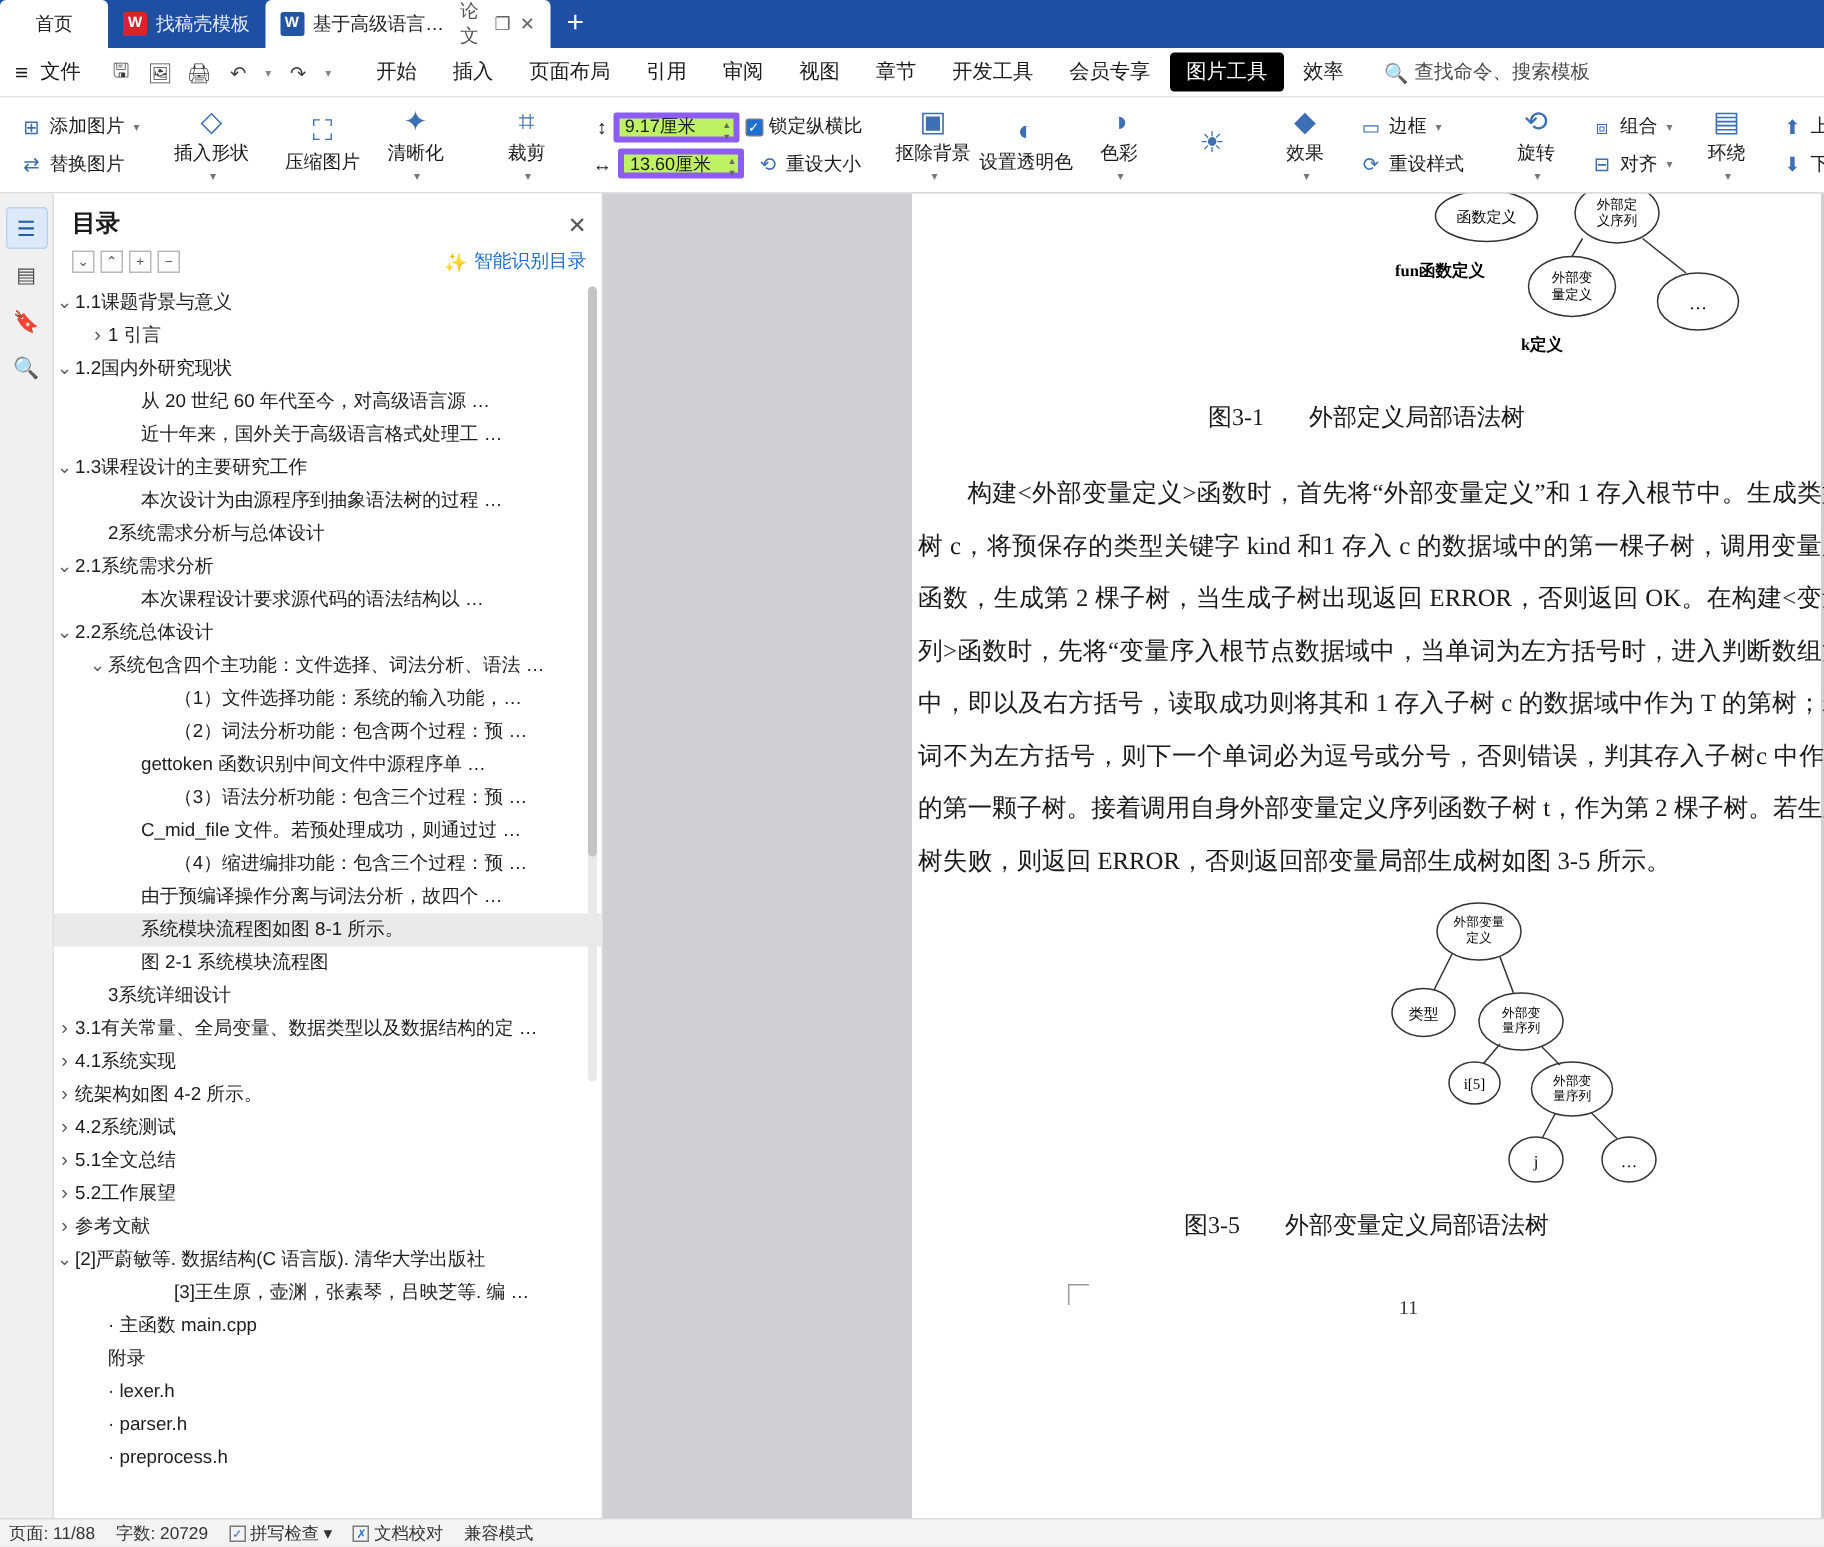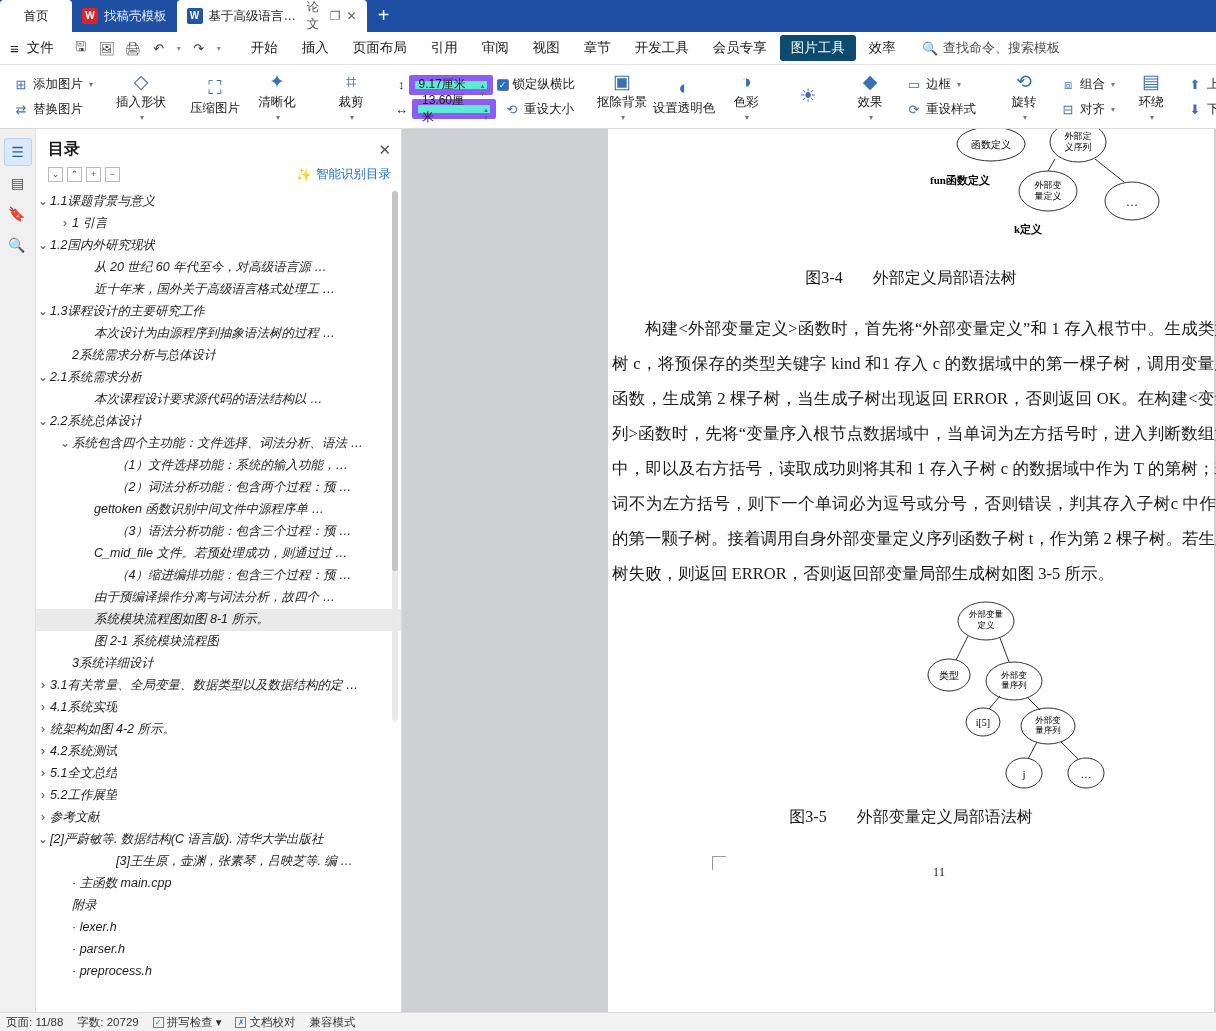--- a/index.html
+++ b/index.html
@@ -35,40 +35,40 @@
     height:33px; background:#fff; display:flex; align-items:center;
     border-bottom:1px solid #e3e3e3; padding-left:6px; gap:2px;
   }
   .hamb { font-size:15px; padding:0 4px; }
   .filebtn { font-size:13.5px; padding:0 6px 0 2px; }
   .qicons { display:flex; align-items:center; gap:4px; margin:0 8px; color:#3c3c3c; }
   .qicon { width:22px; height:22px; display:flex; align-items:center; justify-content:center; font-size:13px; }
   .qicon.caret { width:10px; font-size:8px; color:#888; }
   .ribbontabs { display:flex; align-items:center; gap:2px; margin-left:6px; }
   .rtab { padding:4px 11px; font-size:13.5px; border-radius:3px; white-space:nowrap; }
-  .rtab.sel { background:#0c4a6e; color:#fff; }
+  .rtab.sel { background:#000000; color:#fff; }
   .searchbox { margin-left:14px; color:#4b4b4b; font-size:13px; display:flex; align-items:center; gap:4px;}
   
   .ribbon {
     height:64px; background:#fff; border-bottom:1px solid #dcdcdc;
     display:flex; align-items:stretch; padding:3px 0 0 4px; overflow:hidden;
   }
   .rgroup { display:flex; align-items:center; gap:2px; padding:0 5px; height:58px; }
   .sep { width:1px; background:#e6e6e6; margin:4px 2px; height:48px; }
   .stackbtns { display:flex; flex-direction:column; justify-content:center; gap:4px; }
   .sbtn { display:flex; align-items:center; gap:4px; font-size:12.5px; padding:2px 4px; white-space:nowrap;}
   .sbtn .gi { width:16px; text-align:center; font-size:13px; color:#3d6fb4; }
   .bigbtn { width:60px; display:flex; flex-direction:column; align-items:center; justify-content:center; gap:2px; font-size:12.5px;}
   .bigbtn .gi { font-size:19px; color:#3d6fb4; line-height:20px;}
   .bigbtn .cap { white-space:nowrap; }
   .caretdown::after { content:"▾"; font-size:8px; color:#777; margin-left:2px;}
   .sizebox { display:flex; flex-direction:column; gap:4px; justify-content:center;}
   .sizerow { display:flex; align-items:center; gap:4px; }
-  .numinput { width:84px; height:20px; border:6px solid #8b5cf6; border-radius:2px; font-size:12px;
-     padding:0 14px 0 4px; position:relative; display:flex; align-items:center; background:#5eead4;}
+  .numinput { width:84px; height:20px; border:4px solid #8b5cf6; border-radius:2px; font-size:12px;
+     padding:0 14px 0 4px; position:relative; display:flex; align-items:center; background:#bef264;}
   .spin { position:absolute; right:1px; top:1px; display:flex; flex-direction:column; }
   .spin i { font-size:6px; line-height:8px; color:#666; font-style:normal;}
   .chk { display:flex; align-items:center; gap:4px; font-size:12.5px; }
   .chkbox { width:12px;height:12px;border:1px solid #7b7b7b; background:#1f6fd0; color:#fff; font-size:9px;
     text-align:center; line-height:11px; border-radius:2px;}
   
   .workspace { display:flex; height:calc(1031px - 32px - 33px - 64px - 18px); }
   .leftrail { width:36px; background:#f0f0f0; border-right:1px solid #e0e0e0; padding-top:6px;}
   .railbtn { width:28px;height:28px;margin:3px auto; display:flex;align-items:center;justify-content:center;
      font-size:14px; color:#4a4a4a; border-radius:3px;}
@@ -79,21 +79,21 @@
   .tocclose { color:#555; font-size:15px; }
   .tocbar { display:flex; align-items:center; padding:2px 10px 6px 12px; gap:4px;}
   .tbtn { width:15px;height:15px;border:1px solid #b9b9b9; font-size:9px; text-align:center; line-height:13px; color:#555; background:#fdfdfd;}
   .smartbtn { margin-left:auto; color:#1f6fd0; font-size:12.5px; display:flex; align-items:center; gap:4px;}
   .toclist { flex:1; overflow:hidden; position:relative; padding-top:2px;}
   .tocitem { display:flex; align-items:flex-start; height:22px; font-size:12.5px; color:#1d1d1d; padding-right:14px;}
   .tocitem.hl { background:#eaeaea; }
   .arw { width:14px; flex:0 0 14px; text-align:center; color:#555; font-size:9px; line-height:20px;}
   .arw.down::before{content:"⌄";font-size:12px;}
   .arw.right::before{content:"›";font-size:13px;}
-  .ttext { white-space:nowrap; overflow:hidden; text-overflow:ellipsis; line-height:21px;font-style:italic;}
+  .ttext { white-space:nowrap; overflow:hidden; text-overflow:ellipsis; line-height:21px;}
   .scrollbar { position:absolute; right:3px; top:2px; width:6px; height:530px; background:#e9e9e9; border-radius:3px;}
   .scrollbar i { position:absolute; left:0; top:0; width:6px; height:380px; background:#c4c4c4; border-radius:3px; display:block;}
   
   .docarea { flex:1; background:#ced0d4; position:relative; overflow:hidden; }
   .page { position:absolute; left:206px; top:0; width:606px; background:#fff; }
   .page1 { height:920px; }
   .figcap { text-align:center; font-family:"Liberation Serif", serif; font-size:16px; }
   .para { font-family:"Liberation Serif", serif; font-size:16.5px; line-height:35px; text-align:justify;
     padding:0 0 0 4px; }
   .pagenum { text-align:center; font-family:"Liberation Serif", serif; font-size:13px; color:#333;}
@@ -494,21 +494,21 @@
         <text x="440" y="59" font-size="9" text-anchor="middle">外部变</text>
         <text x="440" y="70" font-size="9" text-anchor="middle">量定义</text>
         <ellipse cx="524" cy="72" rx="27" ry="19" fill="none" stroke="#333"></ellipse>
         <text x="524" y="77" font-size="12" text-anchor="middle">…</text>
         <line x1="447" y1="30" x2="440" y2="42" stroke="#333"></line>
         <line x1="487" y1="30" x2="516" y2="53" stroke="#333"></line>
         <text x="420" y="104" font-size="11" text-anchor="middle" font-weight="bold">k定义</text>
       </svg>
 
       <div class="figcap" style="margin:6px 0 0 0;">
-        <span>图3-4</span>
+        <span>图3-1</span>
         <span style="display:inline-block;width:22px;"></span>
         <span>外部定义局部语法树</span>
       </div>
 
       <div class="para" style="margin:22px 0 0 0; text-indent:2em; width:640px;">构建&lt;外部变量定义&gt;函数时，首先将“外部变量定义”和 1 存入根节中。生成类型子树 c，将预保存的类型关键字 kind 和1 存入 c 的数据域中的第一棵子树，调用变量序列函数，生成第 2 棵子树，当生成子树出现返回 ERROR，否则返回 OK。在构建&lt;变量序列&gt;函数时，先将“变量序入根节点数据域中，当单词为左方括号时，进入判断数组流程中，即以及右方括号，读取成功则将其和 1 存入子树 c 的数据域中作为 T 的第树；若单词不为左方括号，则下一个单词必为逗号或分号，否则错误，判其存入子树c 中作为 T 的第一颗子树。接着调用自身外部变量定义序列函数子树 t，作为第 2 棵子树。若生成子树失败，则返回 ERROR，否则返回部变量局部生成树如图 3-5 所示。</div>
 
       
       <svg width="606" height="200" viewBox="0 0 606 200" style="display:block;margin-top:8px;">
         <ellipse cx="378" cy="22" rx="28" ry="19" fill="none" stroke="#333"></ellipse>
         <text x="378" y="18" font-size="8.5" text-anchor="middle">外部变量</text>

